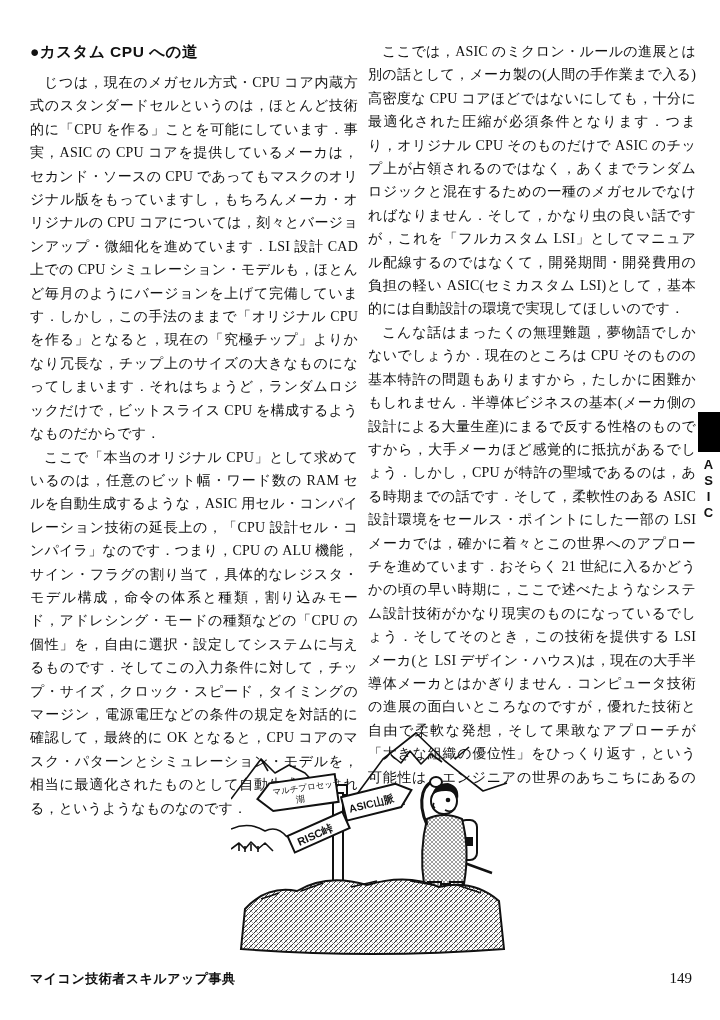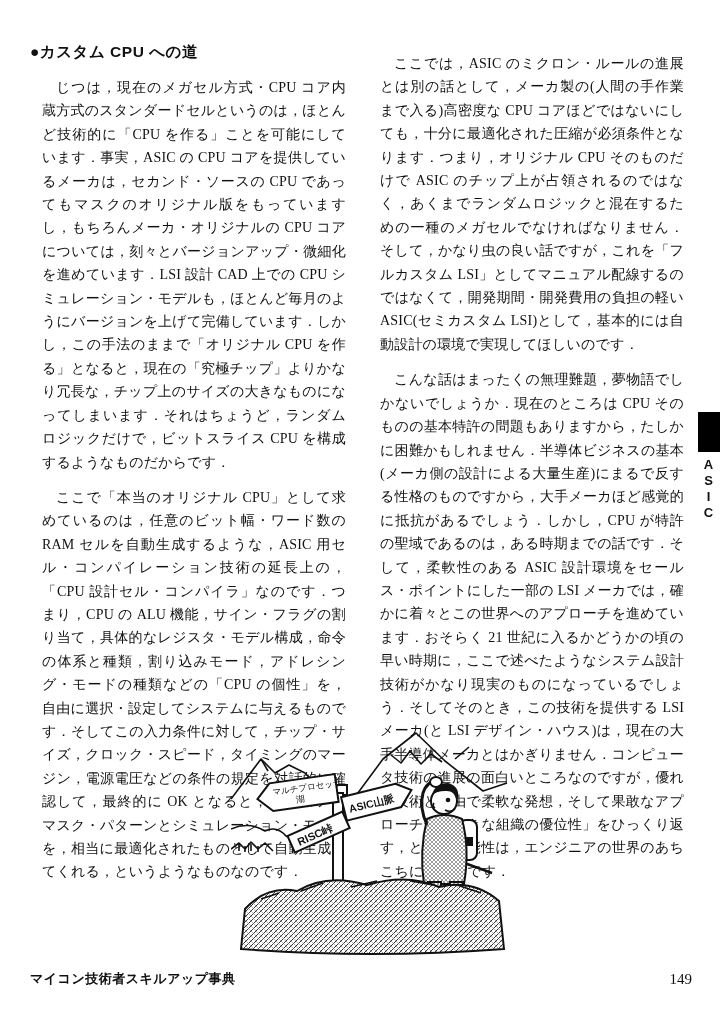--- a/index.html
+++ b/index.html
@@ -16,36 +16,36 @@
     width:328px;
     font-size:14px;line-height:23.4px;
     text-align:justify;
     letter-spacing:0.2px;
   }
   .heading{
     font-family:"Liberation Sans","DejaVu Sans",sans-serif;
     font-weight:bold;font-size:15.5px;line-height:24px;
     margin:0 0 7px 0;letter-spacing:0.5px;
   }
-  .col p{margin:12px;text-indent:1em;}
+  .col p{margin:0;text-indent:1em;}
   .side-tab-block{
     position:absolute;right:0;top:412px;width:22px;height:40px;background:#000;
   }
   .side-tab-label{
     position:absolute;right:5px;top:457px;
     font-family:"Liberation Sans","DejaVu Sans",sans-serif;
     font-weight:bold;font-size:13px;line-height:13px;
     writing-mode:vertical-rl;text-orientation:upright;letter-spacing:1px;
   }
   .illustration{
     position:absolute;left:231px;top:721px;width:282px;height:238px;
   }
   .footer{
     position:absolute;left:30px;right:28px;top:970px;
-    display:flex;justify-content:space-between;align-items:flex-end;
+    display:flex;justify-content:space-between;align-items:flex-start;
   }
   .book-title{
     font-family:"Liberation Sans","DejaVu Sans",sans-serif;
     font-weight:bold;font-size:13px;letter-spacing:0.5px;
   }
   .page-number{
     font-family:"Liberation Serif","DejaVu Serif",serif;
     font-size:15px;
     margin-left:37px;
   }

